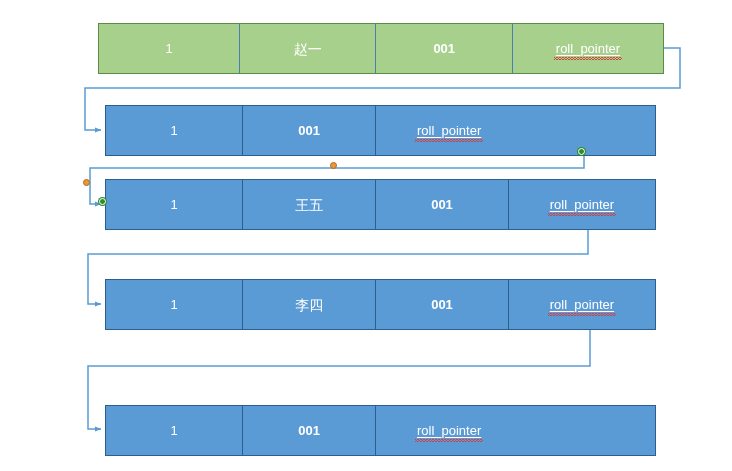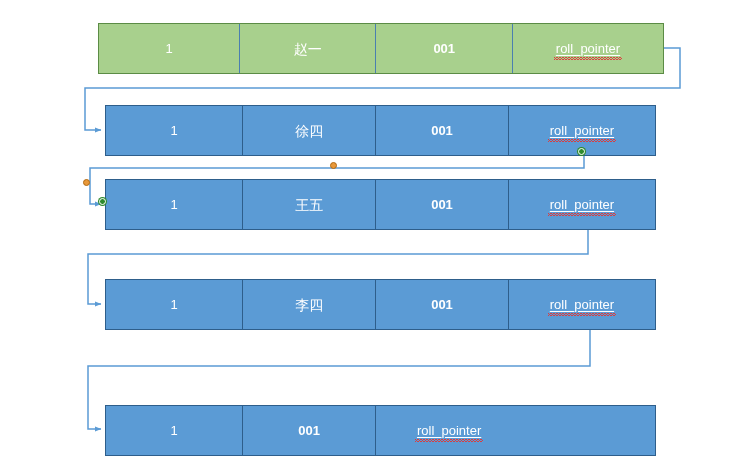--- a/index.html
+++ b/index.html
@@ -117,21 +117,20 @@
       <div class="node green" style="left: 98px; top: 23px; width: 566px; height: 51px;">
         <div class="cell c-id">1</div>
         <div class="cell c-name">赵一</div>
         <div class="cell c-code">001</div>
         <div class="cell c-ptr">
           <span class="ptr-text">roll_pointer<span class="squiggle"></span></span>
         </div>
       </div>
       <div class="node blue" style="left: 105px; top: 105px; width: 551px; height: 51px;">
         <div class="cell c-id">1</div>
-        <div class="cell c-name">徐四</div>
         <div class="cell c-code">001</div>
         <div class="cell c-ptr">
           <span class="ptr-text">roll_pointer<span class="squiggle"></span></span>
         </div>
       </div>
       <div class="node blue" style="left: 105px; top: 179px; width: 551px; height: 51px;">
         <div class="cell c-id">1</div>
         <div class="cell c-name">王五</div>
         <div class="cell c-code">001</div>
         <div class="cell c-ptr">

